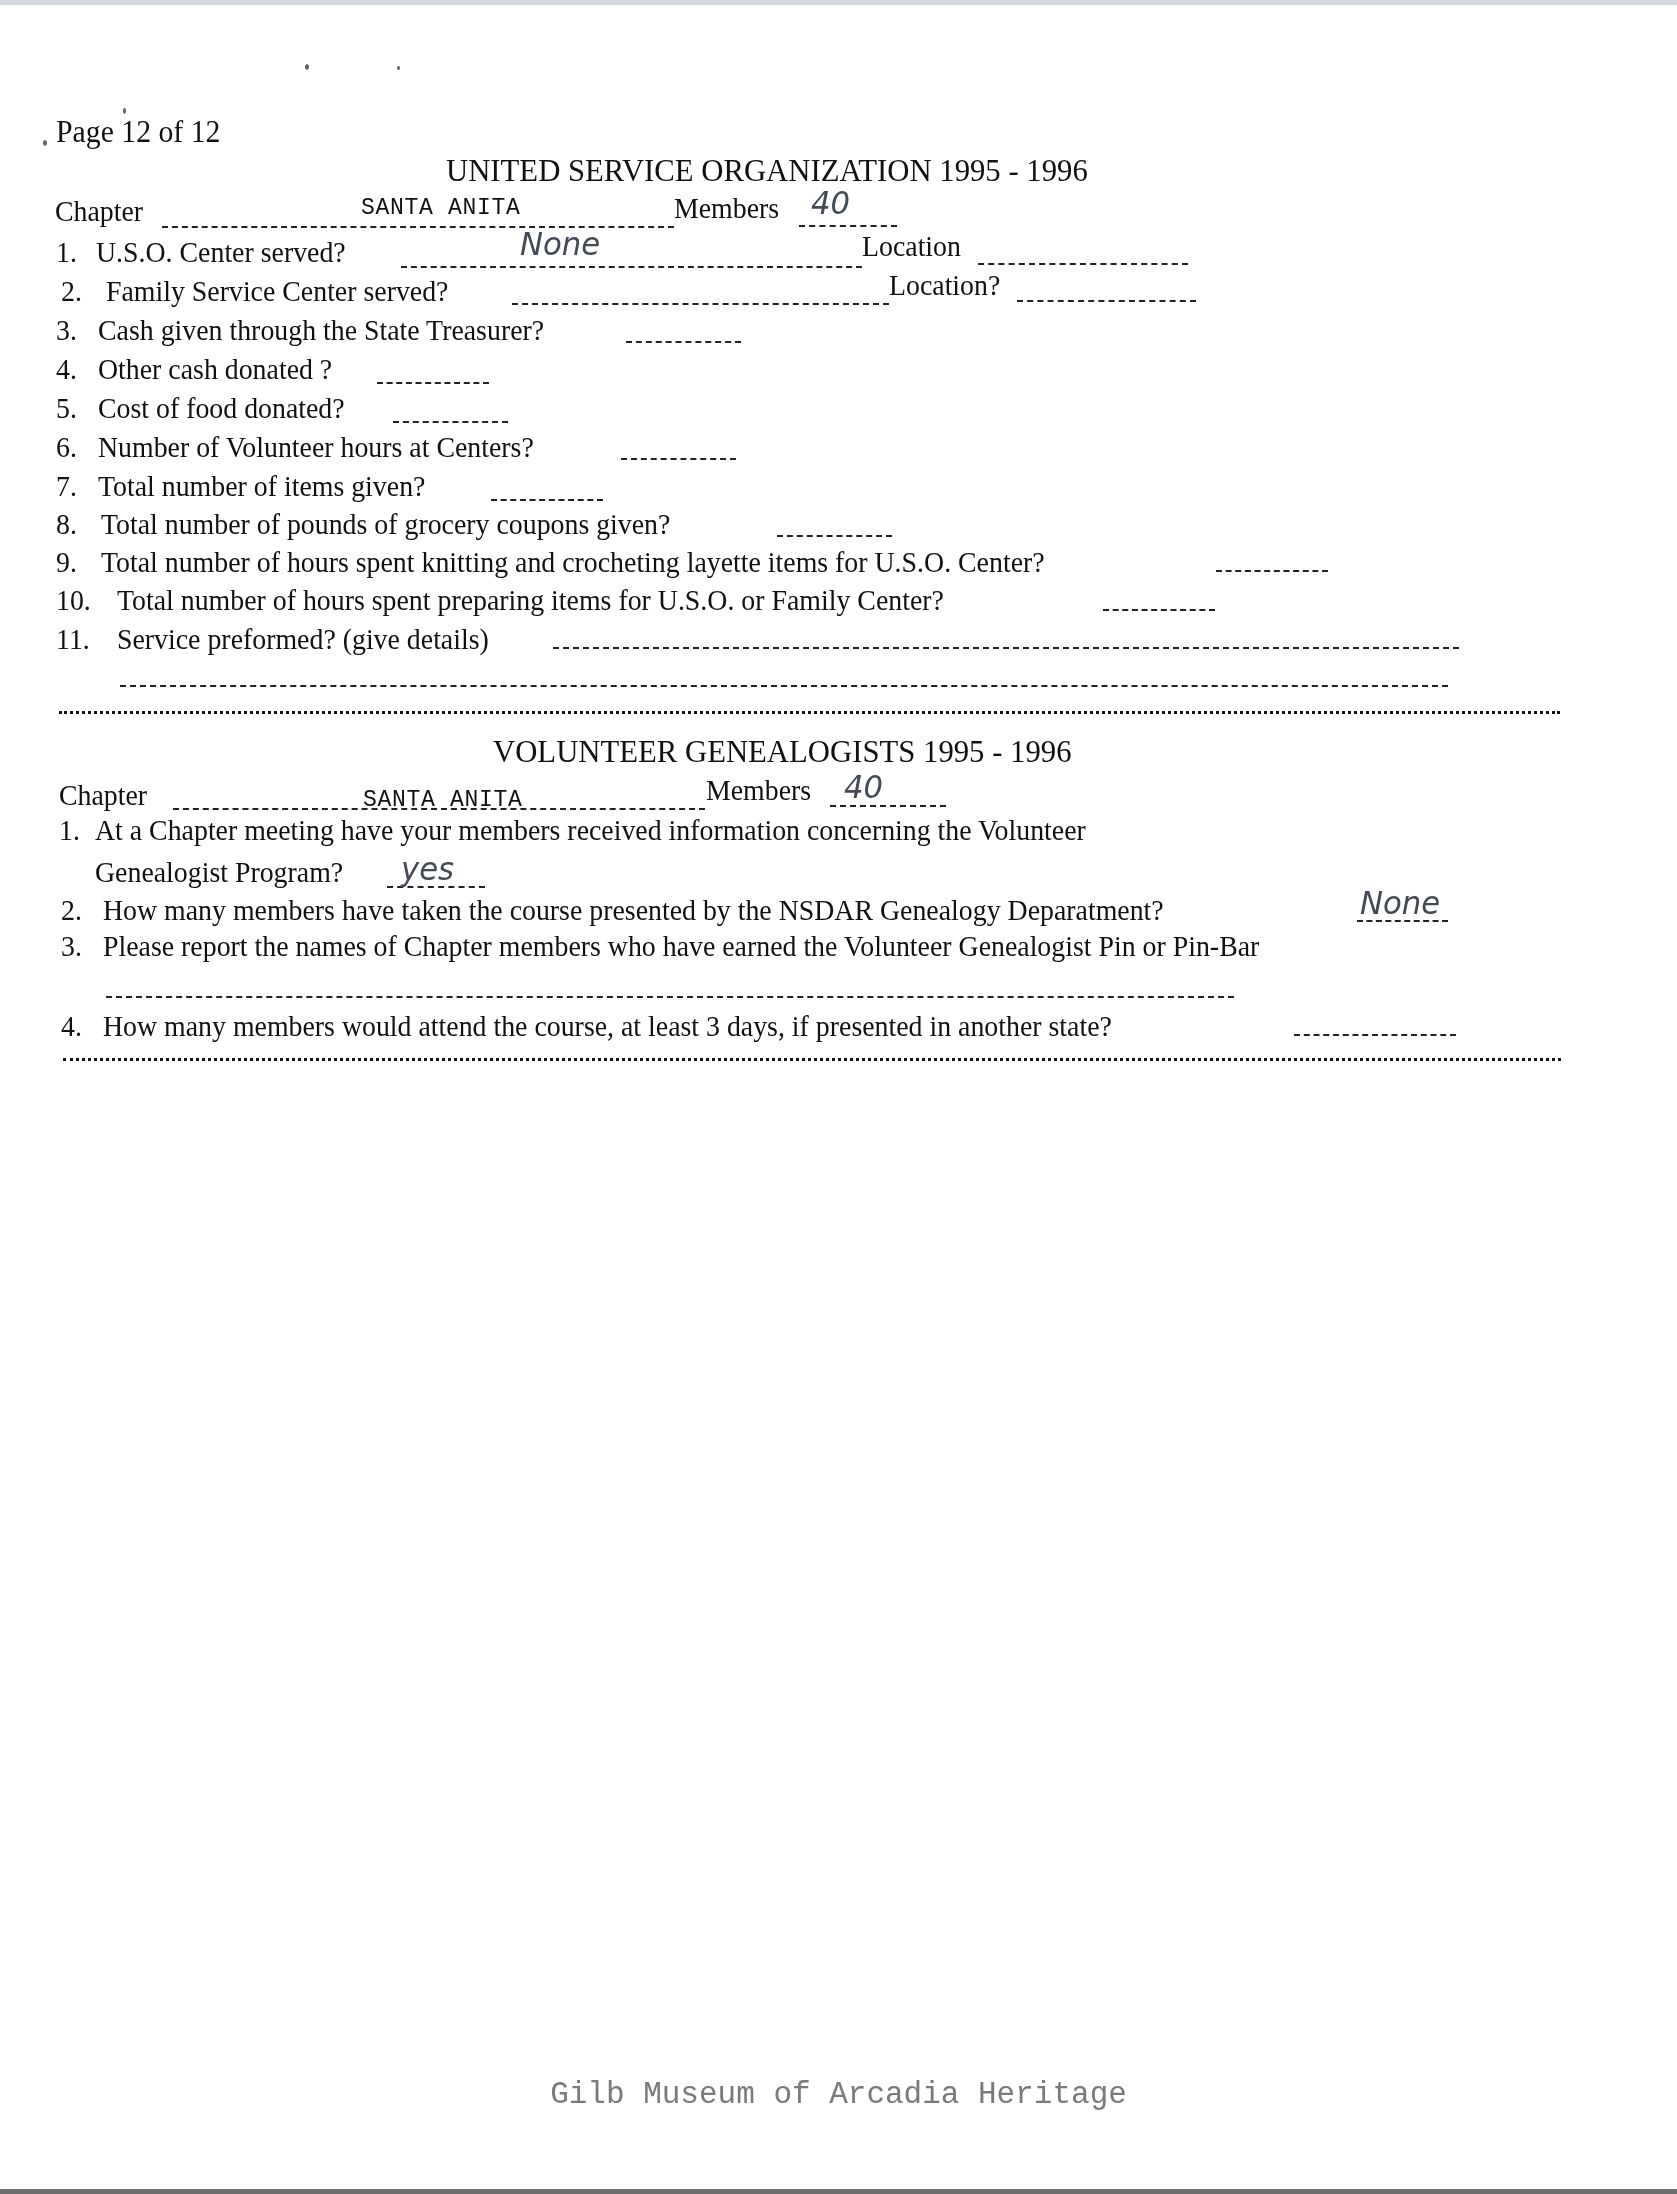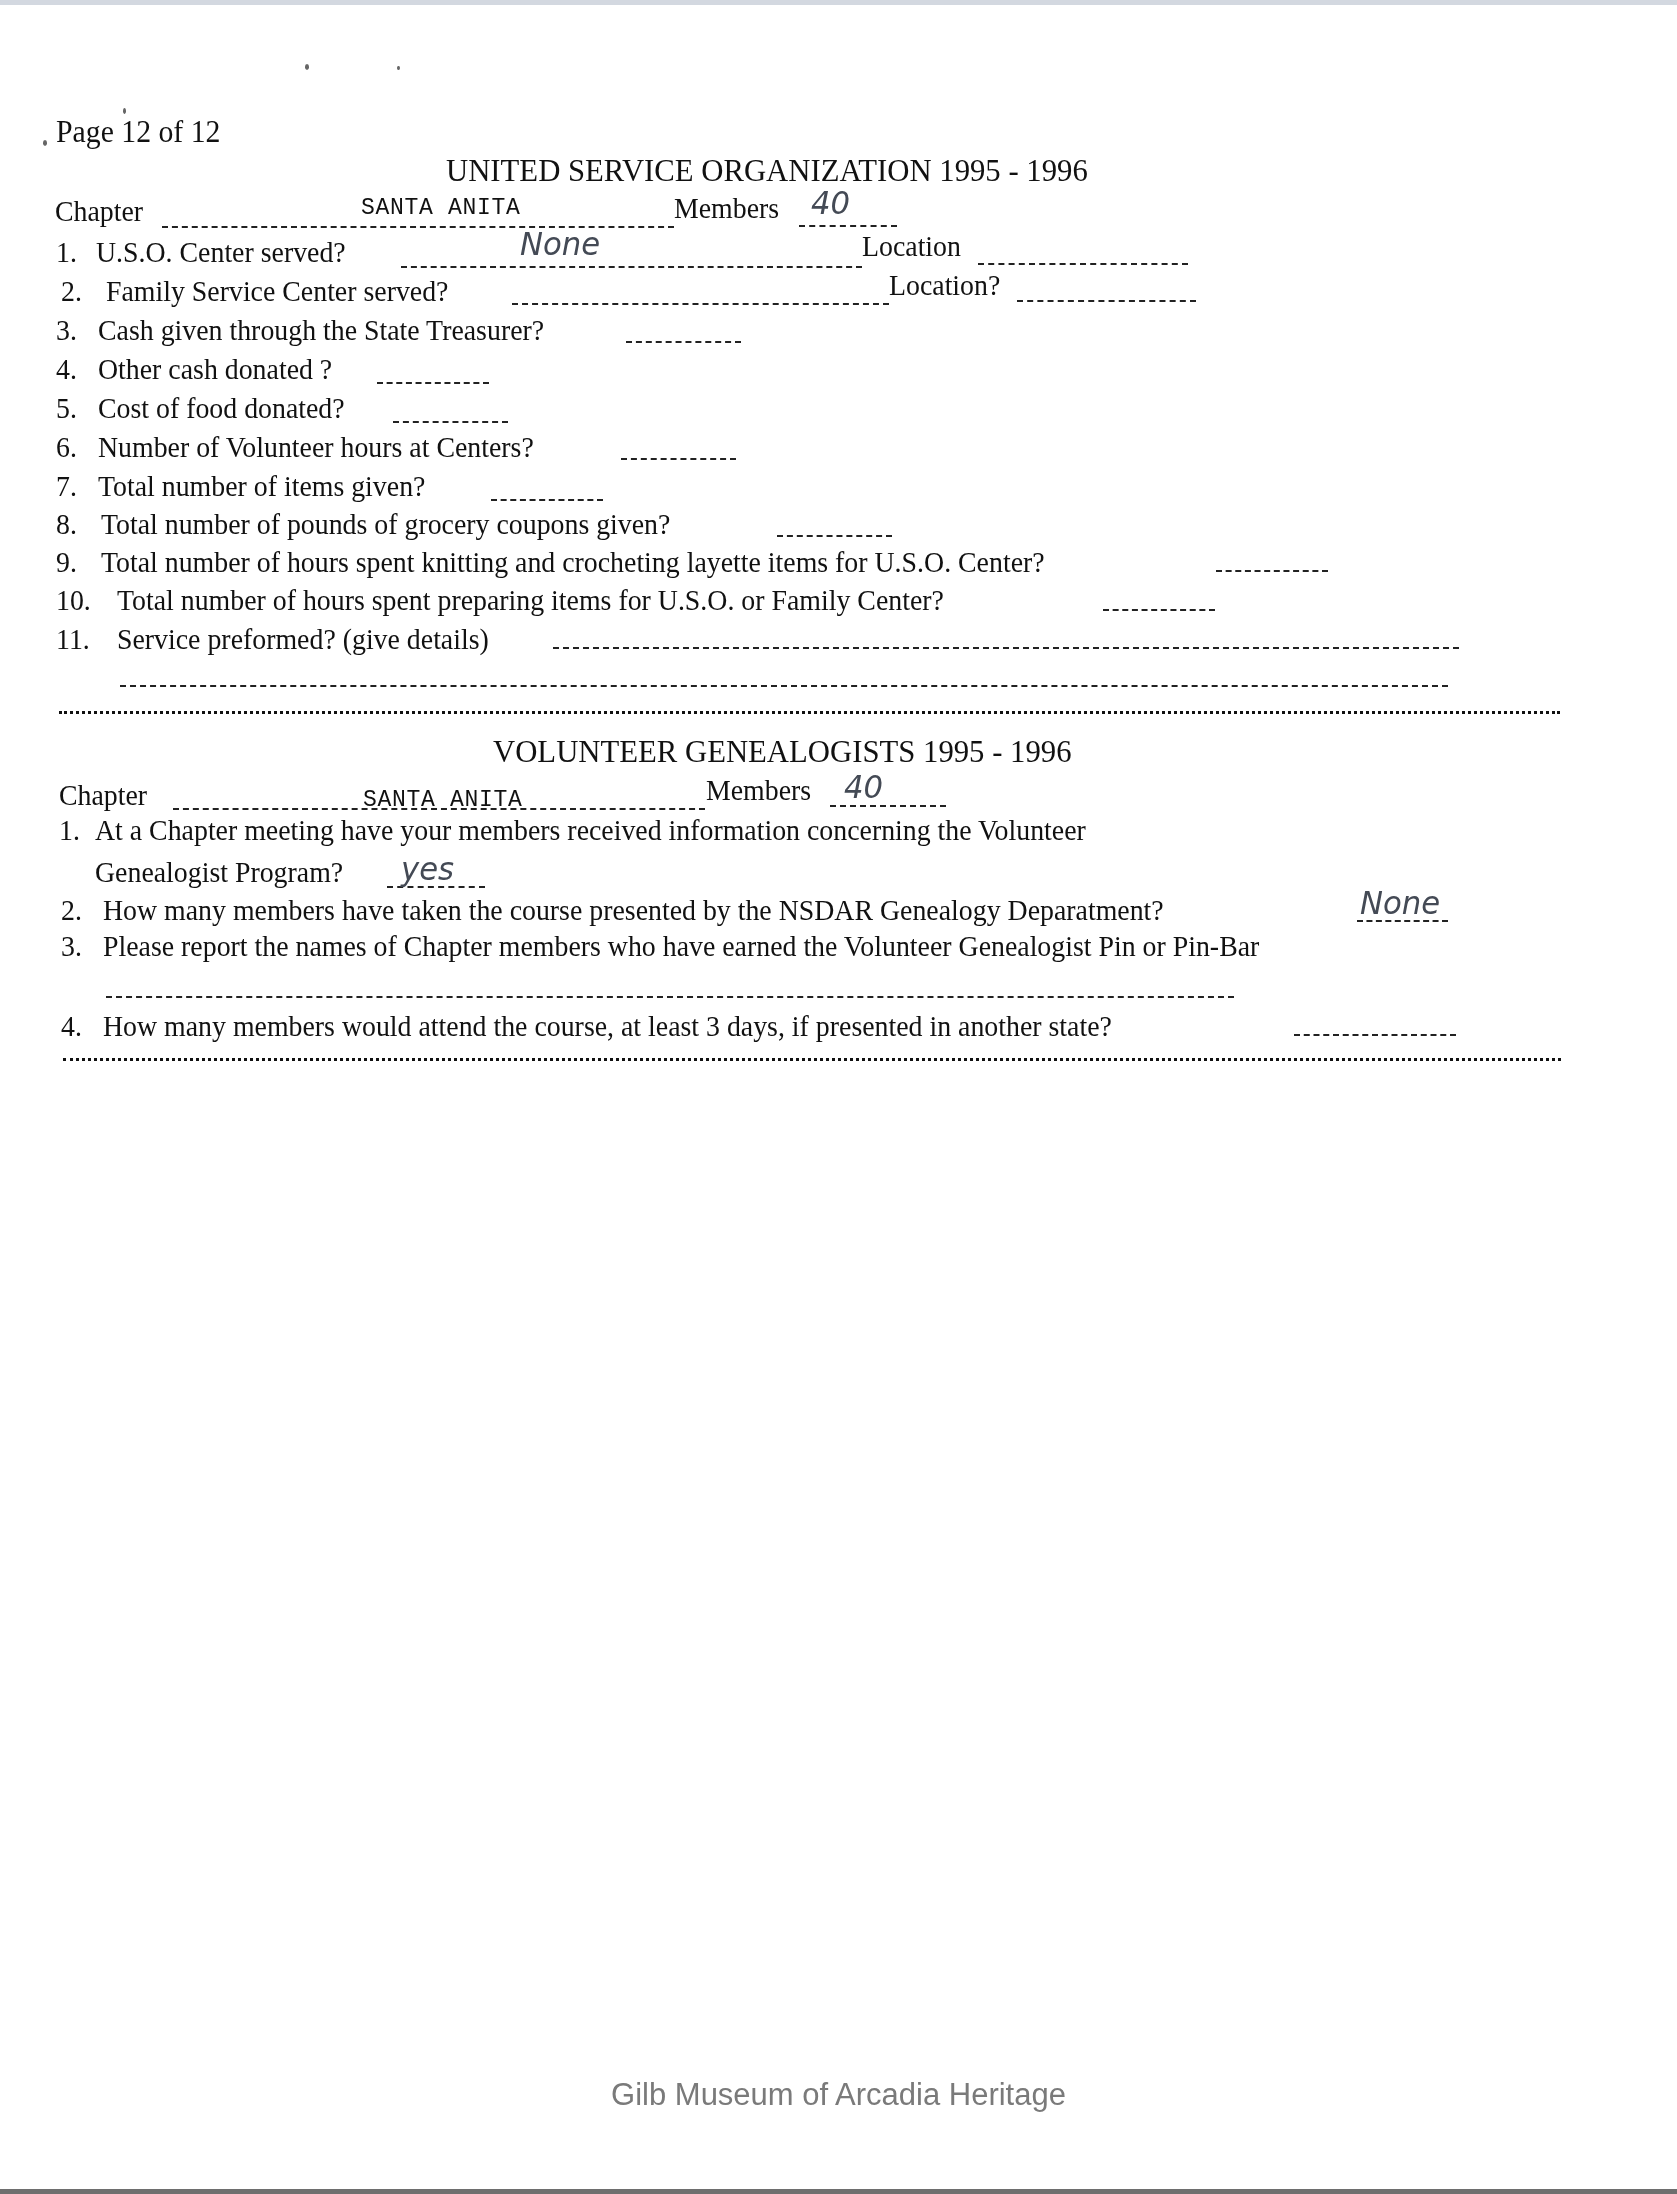--- a/index.html
+++ b/index.html
@@ -12,21 +12,21 @@
     .topbar { position: absolute; left: 0; top: 0; width: 1677px; height: 4.9px; background: #d3d8e0; }
     .bottombar { position: absolute; left: 0; top: 2189px; width: 1677px; height: 5.6px; background: #6e6e6e; }
     .t { position: absolute; white-space: nowrap; font-size: 29px; line-height: 1; transform: scaleX(0.96); transform-origin: left bottom; }
     .title { font-size: 32px; letter-spacing: 0px; }
     .mono { font-family: "Liberation Mono", "DejaVu Sans Mono", monospace; font-size: 24px; letter-spacing: 0.7px; }
     .hand { font-family: "DejaVu Sans", sans-serif; font-style: italic; font-size: 32px; color: #444a55; font-weight: normal; }
     .blank { position: absolute; height: 0; border-bottom: 2.1px dashed #222; }
     .sep { position: absolute; height: 0; border-bottom: 3.5px dotted #111; }
     .speck { position: absolute; width: 4.2px; height: 5.6px; background: #666; border-radius: 50%; }
     .footer { position: absolute; left: 0; width: 1677px; text-align: center; top: 2077px;
-      font-family: Liberation Sans, sans-serif; font-size: 31px; color: #7a7a7a; }
+      font-family: Liberation Mono, monospace; font-size: 31px; color: #7a7a7a; }
   </style>
 </head>
 <body>
 
 <div class="topbar"></div>
 
 <span class="speck" style="left:305px;top:64px;"></span>
 <span class="speck" style="left:397px;top:66px;width:2.8px;height:4.2px;"></span>
 <span class="speck" style="left:123px;top:108px;width:2.8px;height:5.6px;"></span>
 <span class="speck" style="left:43px;top:140px;"></span>

